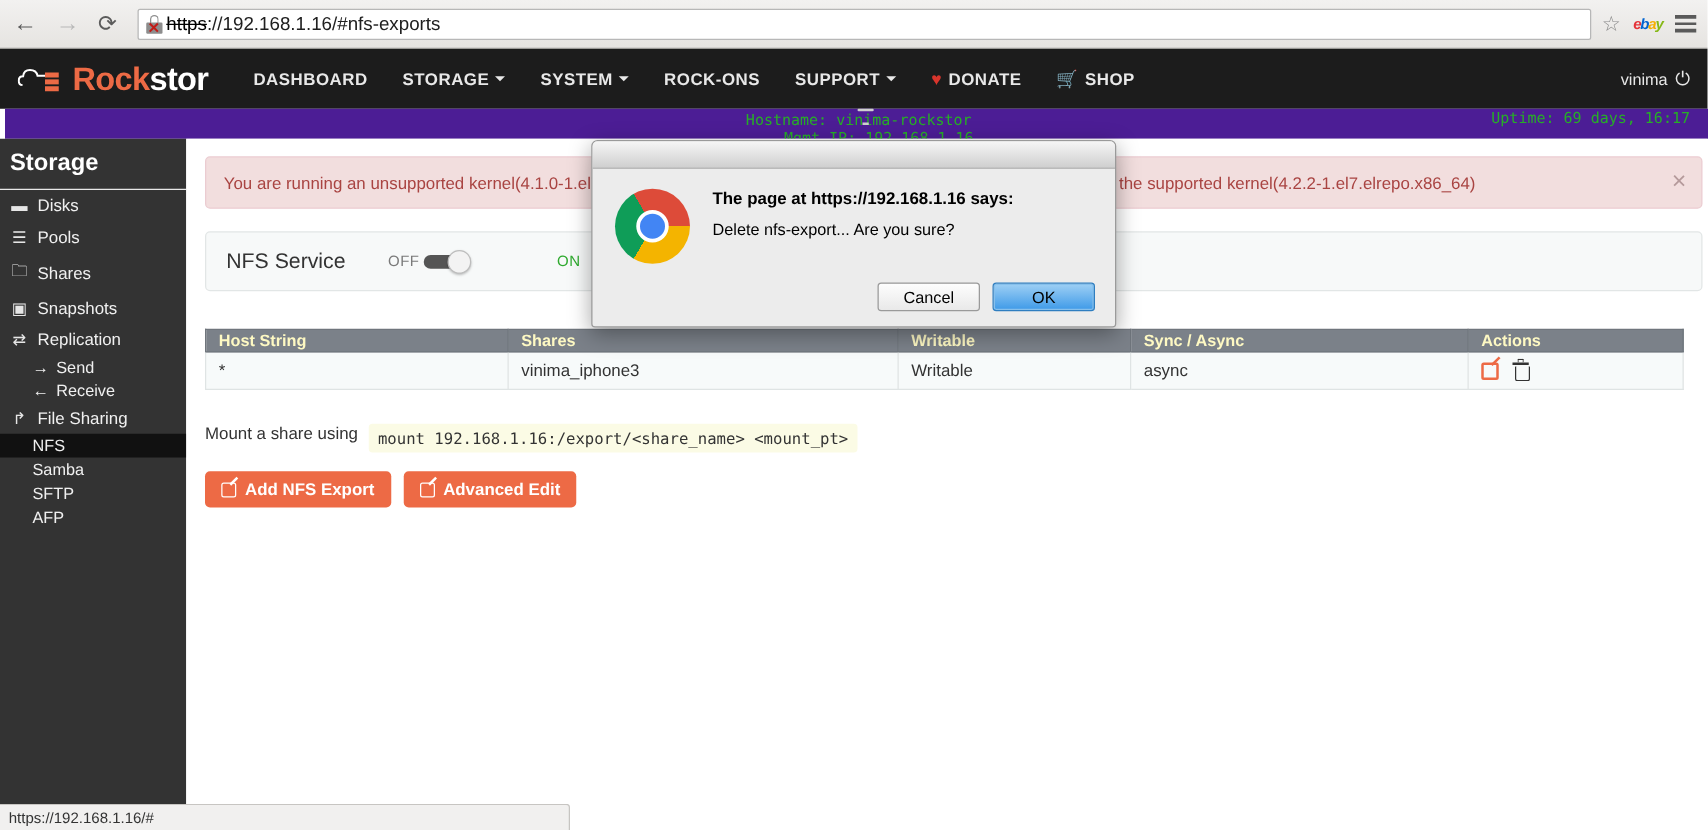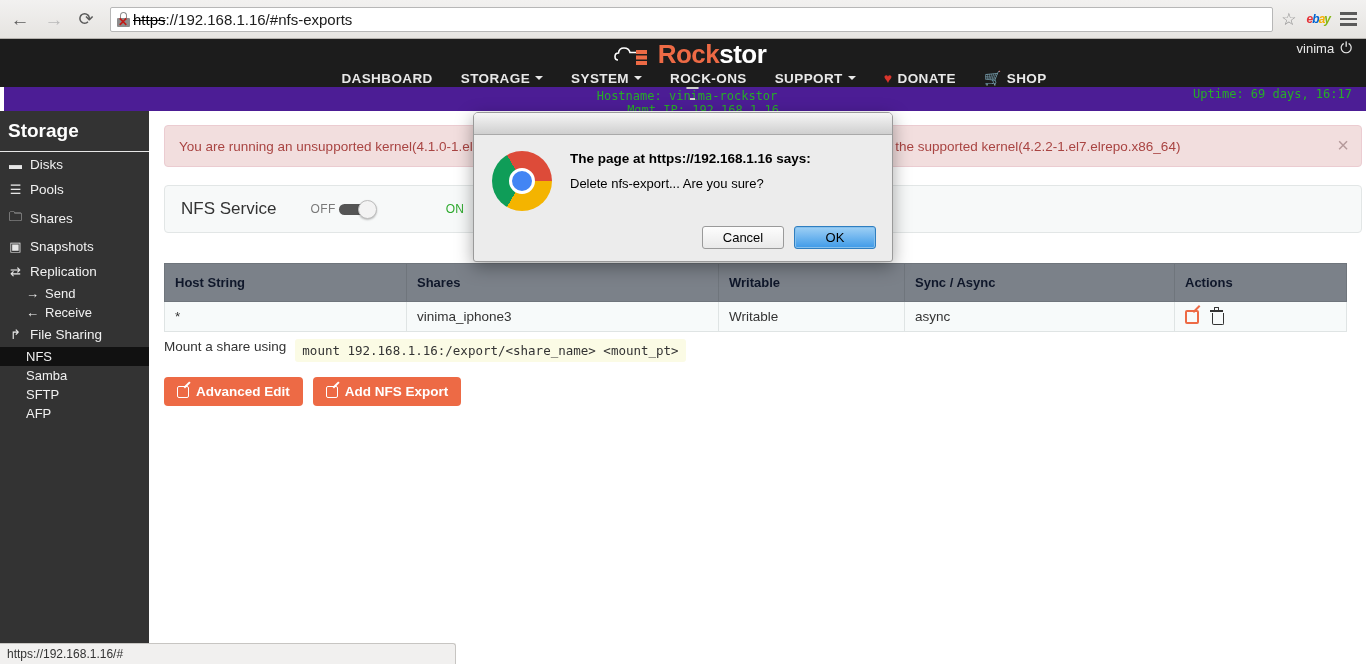--- a/index.html
+++ b/index.html
@@ -56,21 +56,21 @@
     font-style: italic; letter-spacing: -1px;
   }
   #ebay-icon .e { color: #e53238; } #ebay-icon .b { color: #0064d2; }
   #ebay-icon .a { color: #f5af02; } #ebay-icon .y { color: #86b817; }
   #menu-icon { margin-right: 9px; display: flex; flex-direction: column; gap: 3px; }
   #menu-icon span { display: block; width: 17px; height: 2.5px; background: #5a5a5a; }
 
   
   #rk-navbar {
     position: absolute; left: 0; top: 39px; width: 1366px; height: 48px;
-    background: #1c1c1c; display: flex; align-items: center; flex-direction: column;
+    background: #1c1c1c; display: flex; align-items: center;
   }
   #brand { display: flex; align-items: center; margin-left: 14px; }
   #brand-logo { width: 42px; height: 28px; margin-right: 2px; }
   #brand-text { font-size: 26px; font-weight: bold; letter-spacing: -0.5px; }
   #brand-text .rock { color: #ed6a45; }
   #brand-text .stor { color: #ffffff; }
   .nav-link {
     color: #e8e8e8; font-size: 13.5px; font-weight: bold;
     letter-spacing: 0.4px; padding: 0 14px; white-space: nowrap;
     display: flex; align-items: center; gap: 5px;
@@ -156,22 +156,22 @@
     background: #f3f3f3; border: 1px solid #bdbdbd; border-radius: 50%;
     box-shadow: 0 1px 2px rgba(0,0,0,.25);
   }
 
   
   #nfs-table {
     position: absolute; left: 15px; top: 152px; width: 1182px;
     border-collapse: collapse; table-layout: fixed;
   }
   #nfs-table th {
-    background: #7b8189; color: #0f172a; font-size: 13px; font-weight: bold;
-    text-align: left; padding: 11px 10px; border: 1px solid #6f757c;
+    background: #7b8189; color: #fef9c3; font-size: 13px; font-weight: bold;
+    text-align: left; padding: 1px 10px; border: 1px solid #6f757c;
   }
   #nfs-table td {
     background: #f7fafa; color: #333; font-size: 13.5px;
     padding: 7px 10px; border: 1px solid #dfe4e4;
   }
   .act-cell { display: flex; align-items: center; gap: 11px; }
   .edit-sq {
     width: 14px; height: 14px; border: 2px solid #ed6a45; border-radius: 2px;
     position: relative;
   }
@@ -455,25 +455,25 @@
   </table>
 
   <div id="mount-row">
     <span>Mount a share using</span>
     <code id="mount-code">mount 192.168.1.16:/export/&lt;share_name&gt; &lt;mount_pt&gt;</code>
   </div>
 
   <div id="btn-row">
     <button class="rk-btn">
       <span class="btn-edit-ico"></span>
-      <span>Advanced Edit</span>
+      <span>Add NFS Export</span>
     </button>
     <button class="rk-btn">
       <span class="btn-edit-ico"></span>
-      <span>Add NFS Export</span>
+      <span>Advanced Edit</span>
     </button>
   </div>
 </div>
 
 <div id="modal">
   <div id="modal-titlebar"></div>
   <div id="modal-body">
     <div id="chrome-logo">
         <span class="hub"></span>
       </div>

